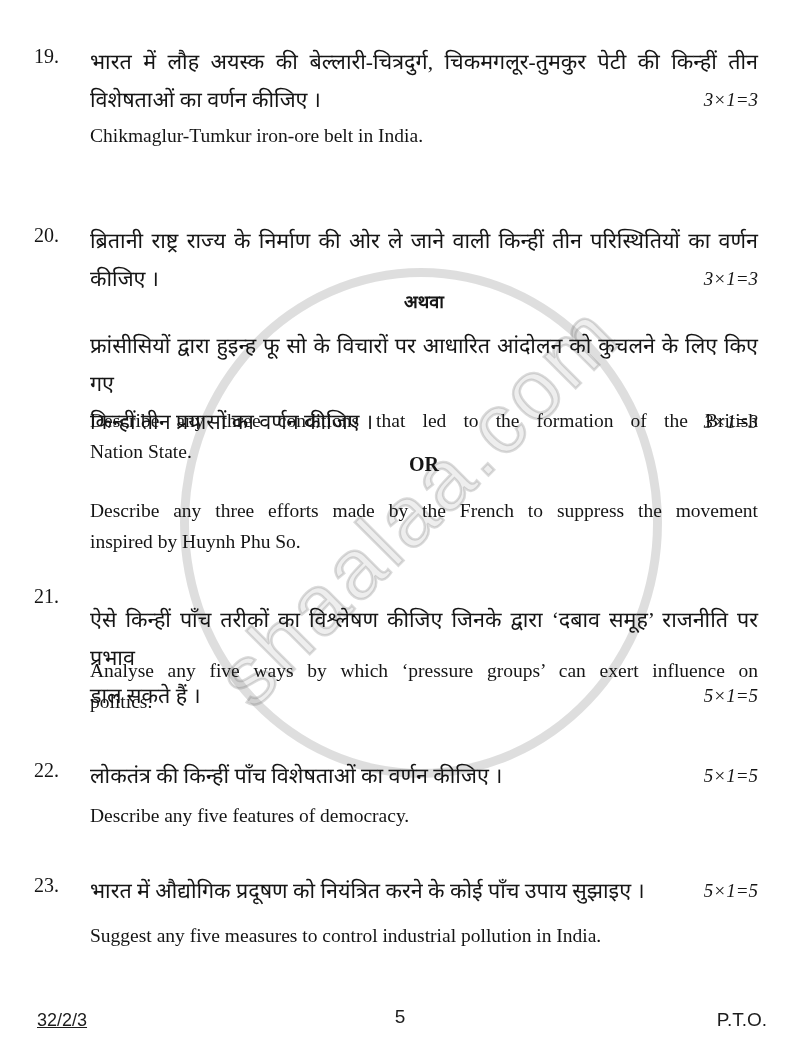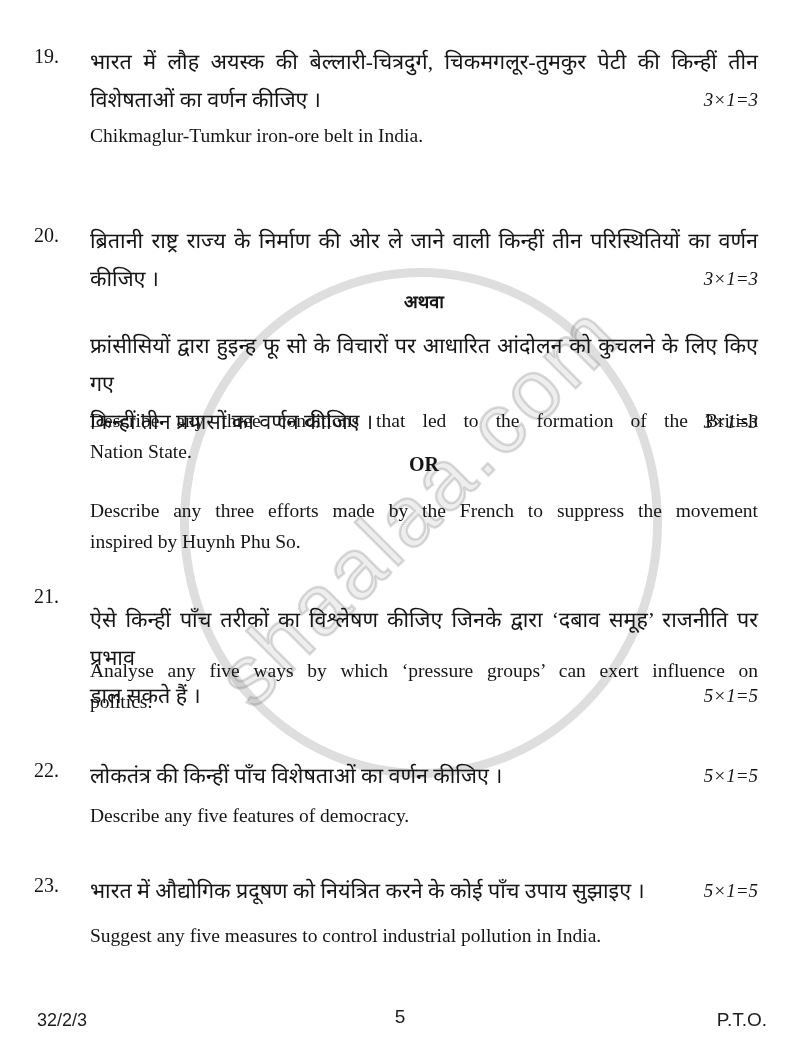--- a/index.html
+++ b/index.html
@@ -50,21 +50,21 @@
     padding-left: 12px;
   }
   .head {
     position: absolute; left: 90px; width: 668px;
     text-align: center; font-weight: bold; z-index: 1;
   }
   .head-hi { font-size: 18px; line-height: 26px; }
   .head-en { font-size: 20px; line-height: 24px; }
   
   .ft { position: absolute; z-index: 2; font-family: "Liberation Sans", sans-serif; color: #1d1d1d; }
-  .ft-code { left: 37px; top: 1010px; font-size: 18px; }
+  .ft-code { left: 37px; top: 1010px; font-size: 18px; text-decoration: underline; }
   .ft-page { left: 0; top: 1006px; width: 800px; text-align: center; font-size: 19px; }
   .ft-pto  { right: 33px; top: 1009px; font-size: 19px; }
   .ft-promo { left: 16px; top: 1021px; font-size: 21px; }
 </style>
 </head>
 <body>
 
 <div class="page">
 
   <div class="wm-circle"></div>

